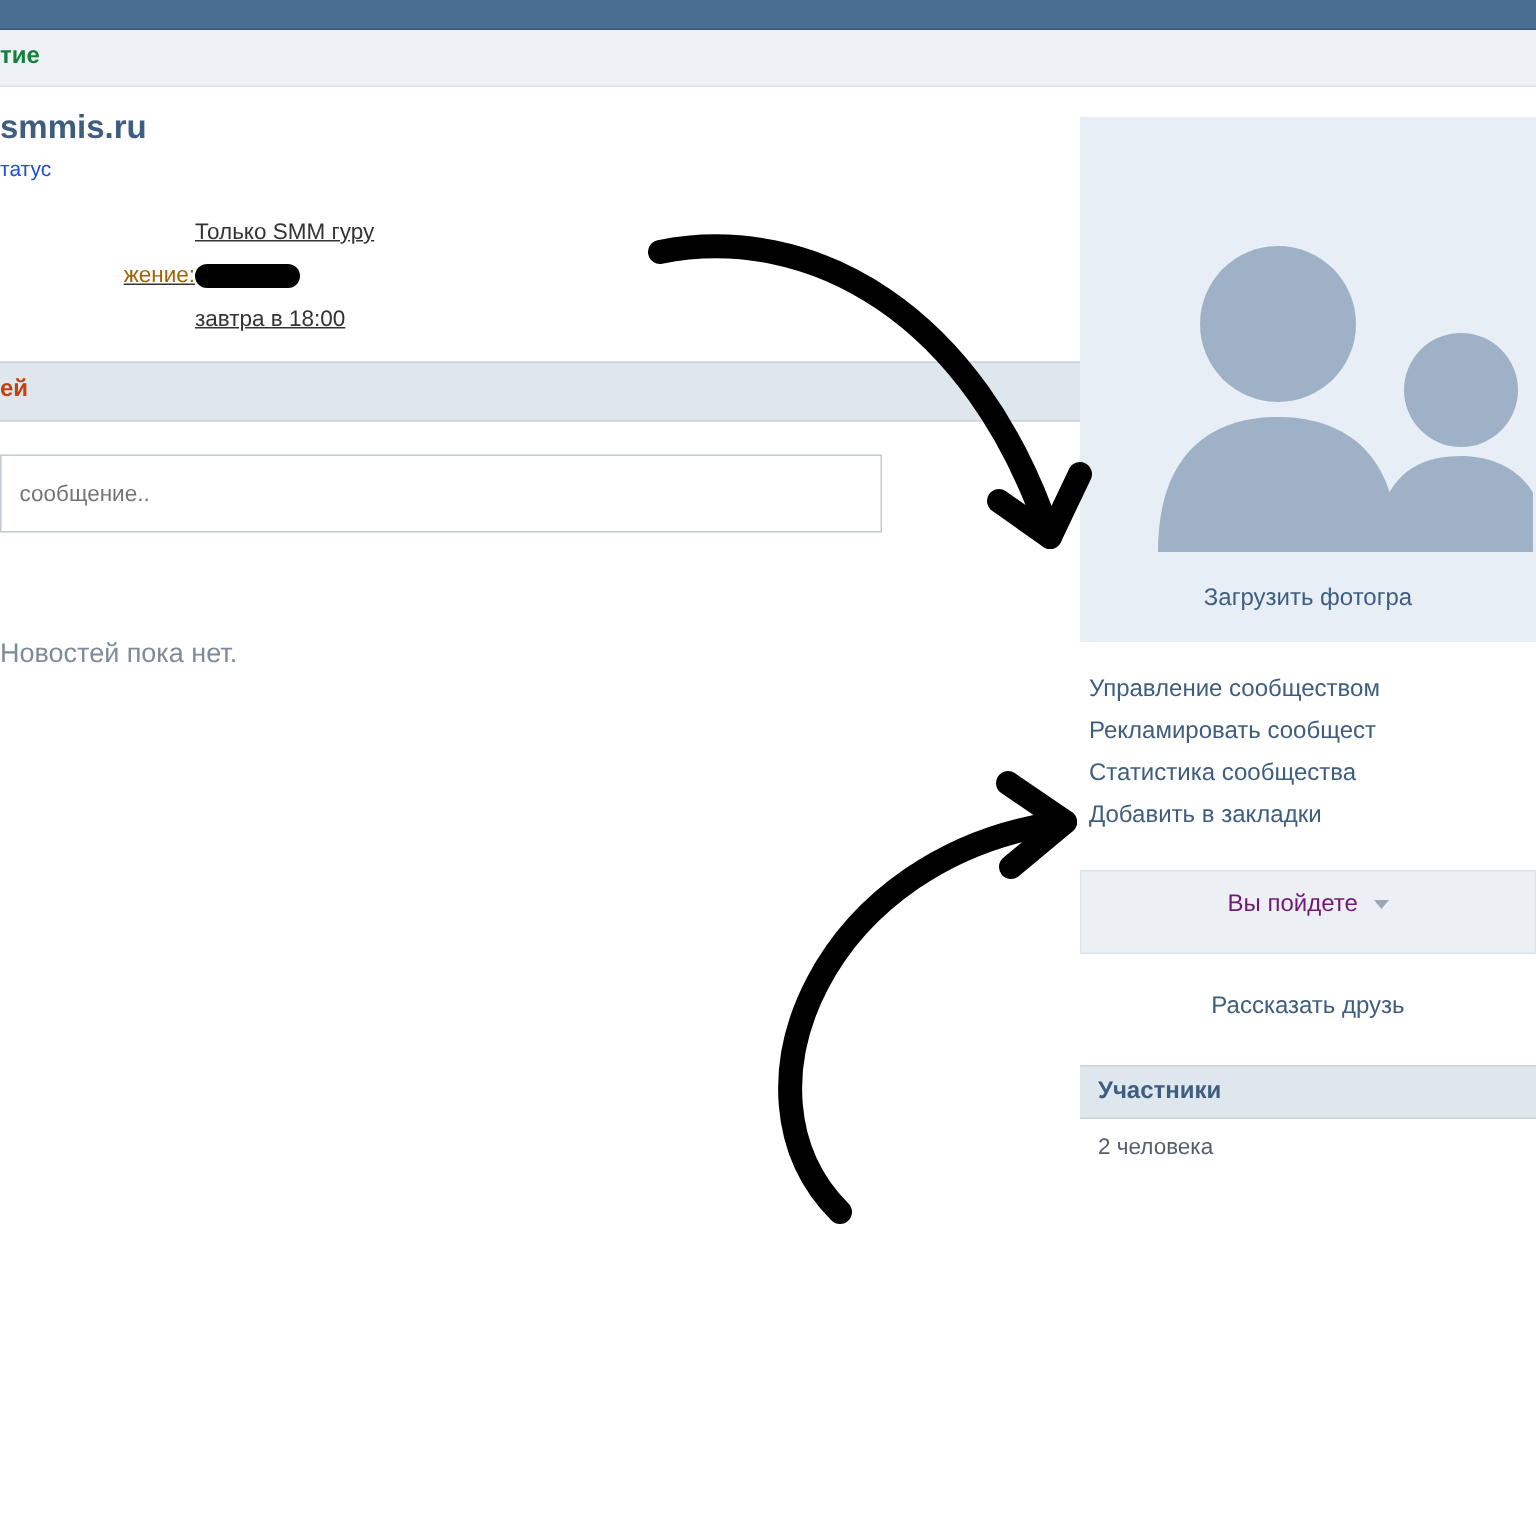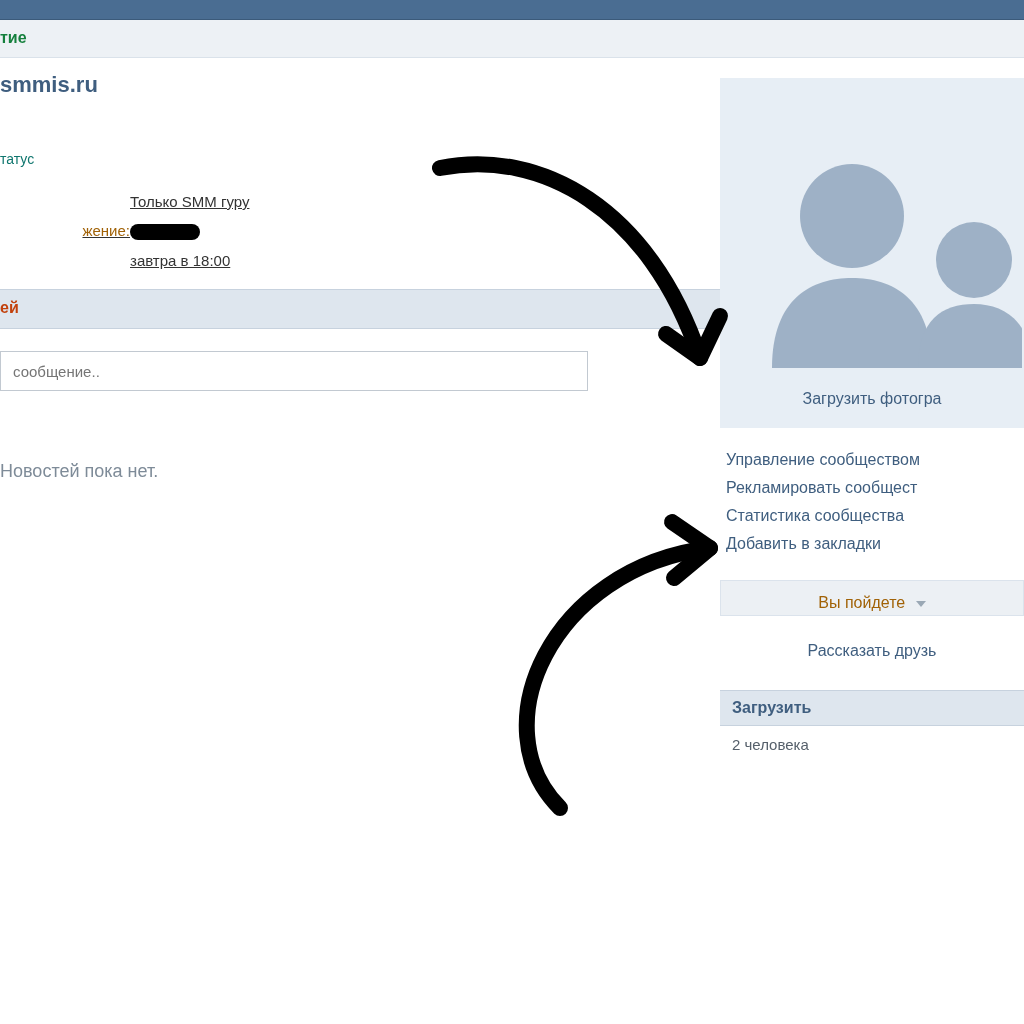--- a/index.html
+++ b/index.html
@@ -38,24 +38,23 @@
     flex: 1;
     padding-top: 20px;
   }
   .title {
     font-size: 22px;
     color: #3f5e7f;
     font-weight: bold;
     padding: 0 0 6px 0;
   }
   .status {
-    color: #0f766e;
+    color: #1d4ed8;
     font-size: 14px;
     padding-bottom: 20px;
-    margin-top: 47px;
   }
   .info-row {
     display: flex;
     padding: 6px 0;
     font-size: 15px;
     color: #333;
     text-decoration: underline;
   }
   .info-label {
     width: 130px;
@@ -76,21 +75,21 @@
     font-weight: bold;
     padding: 9px 10px 9px 0;
     height: 40px;
   }
   .post-box {
     margin: 22px 0 0 0;
     width: 588px;
   }
   .post-input {
     width: 100%;
-    height: 40px;
+    height: 52px;
     border: 1px solid #c2c9d1;
     font-size: 15px;
     color: #ef4444;
     padding: 12px 12px;
   }
   .no-news {
     text-align: left;
     color: #7e8b98;
     font-size: 18px;
     margin-top: 70px;
@@ -127,25 +126,25 @@
   .side-links a {
     display:block;
     color:#3f5e7f;
     font-size:16px;
     text-decoration:none;
     padding: 5px 0;
     cursor:pointer;
   }
   .attend-box {
     margin-top: 22px;
-    height: 36px;
+    height: 56px;
     background:#ecf0f4;
     border:1px solid #dbe3ec;
     text-align:center;
-    color:#a16207;
+    color:#701a75;
     font-size:16px;
     padding-top:13px;
     cursor:pointer;
   }
   .attend-box .tri {
     display:inline-block;
     margin-left:6px;
     vertical-align:middle;
     width:0;height:0;
     border-left:5px solid transparent;
@@ -239,21 +238,21 @@
       <a>Добавить в закладки</a>
     </div>
 
     <div class="attend-box">
       <span>Вы пойдете</span>
       <span class="tri"></span>
     </div>
 
     <div class="tell">Рассказать друзь</div>
 
-    <div class="members-head">Загрузить</div>
+    <div class="members-head">Участники</div>
     <div class="members-count">2 человека</div>
   </div>
 
   <svg class="anno" style="left:420px; top:70px;" width="320" height="290">
     <path d="M20 40 C 120 20, 230 80, 280 230" stroke="#000" stroke-width="16" fill="none" stroke-linecap="round"></path>
     <path d="M280 230 L246 206 M280 230 L300 188" stroke="#000" stroke-width="16" fill="none" stroke-linecap="round"></path>
   </svg>
   <svg class="anno" style="left:440px; top:440px;" width="300" height="330">
     <path d="M120 310 C 40 230, 110 70, 270 50" stroke="#000" stroke-width="16" fill="none" stroke-linecap="round"></path>
     <path d="M270 50 L232 24 M270 50 L234 80" stroke="#000" stroke-width="16" fill="none" stroke-linecap="round"></path>

